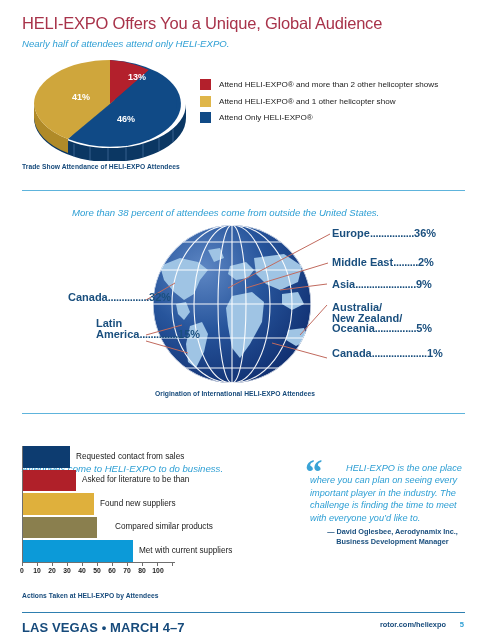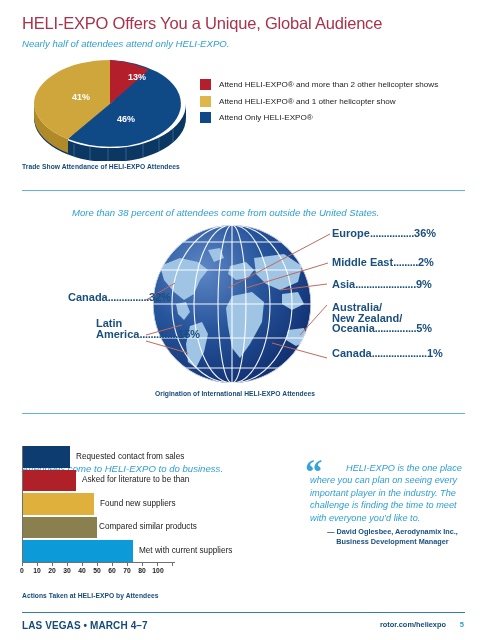--- a/index.html
+++ b/index.html
@@ -84,21 +84,21 @@
     font-style: italic; font-size: 9.2px; line-height: 12.4px; color: #2e9fd4;
     text-indent: 36px;
   }
   .quote-attr {
     margin-top: 3px; text-align: center; font-size: 7.3px; font-weight: bold;
     color: #1a4f7e; line-height: 10px;
   }
 
   
   .foot-left {
-    position: absolute; left: 22px; top: 620px; font-size: 10px;
+    position: absolute; left: 22px; top: 620px; font-size: 13px;
     font-weight: bold; color: #164a7b; letter-spacing: 0.1px;
   }
   .foot-right {
     position: absolute; right: 40px; top: 620px; font-size: 7.4px;
     font-weight: bold; color: #164a7b;
   }
   .foot-page {
     position: absolute; right: 22px; top: 620px; font-size: 7.6px;
     font-weight: bold; color: #2e9fd4;
   }
@@ -264,21 +264,21 @@
     <div class="bar-row">
       <div class="bar" style="width:54px; background:#b02029;"></div>
       <div class="bar-label" style="left:60px;">Asked for literature to be than</div>
     </div>
     <div class="bar-row">
       <div class="bar" style="width:72px; background:#dfb03c;"></div>
       <div class="bar-label" style="left:78px;">Found new suppliers</div>
     </div>
     <div class="bar-row">
       <div class="bar" style="width:75px; background:#8a7f4e;"></div>
-      <div class="bar-label" style="left:65px;padding-left:12px;">Compared similar products</div>
+      <div class="bar-label" style="left:81px;padding-left:12px;">Compared similar products</div>
     </div>
     <div class="bar-row">
       <div class="bar" style="width:111px; background:#0c9ad8;"></div>
       <div class="bar-label" style="left:117px;">Met with current suppliers</div>
     </div>
   </div>
 
   <div class="yaxis"></div>
 
   <div class="axis">

